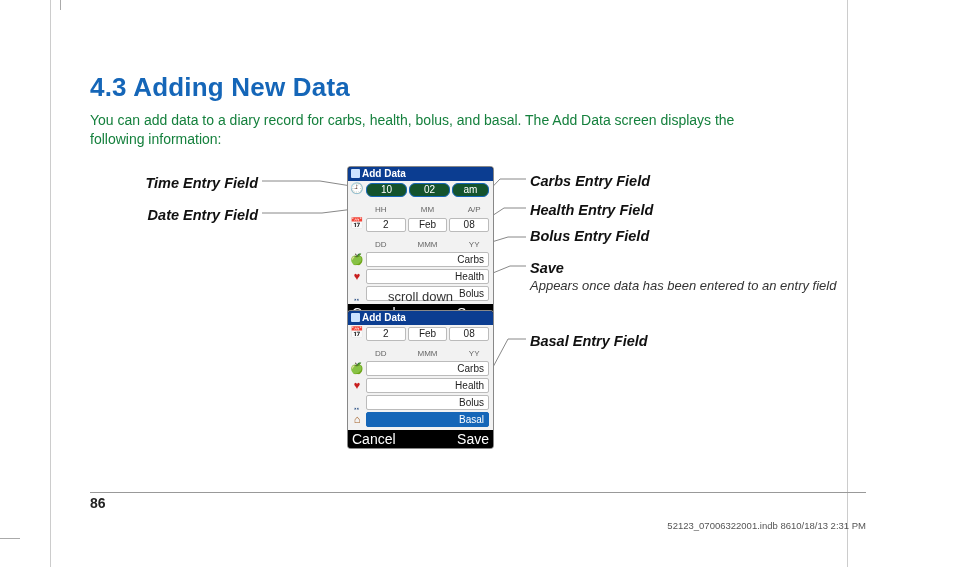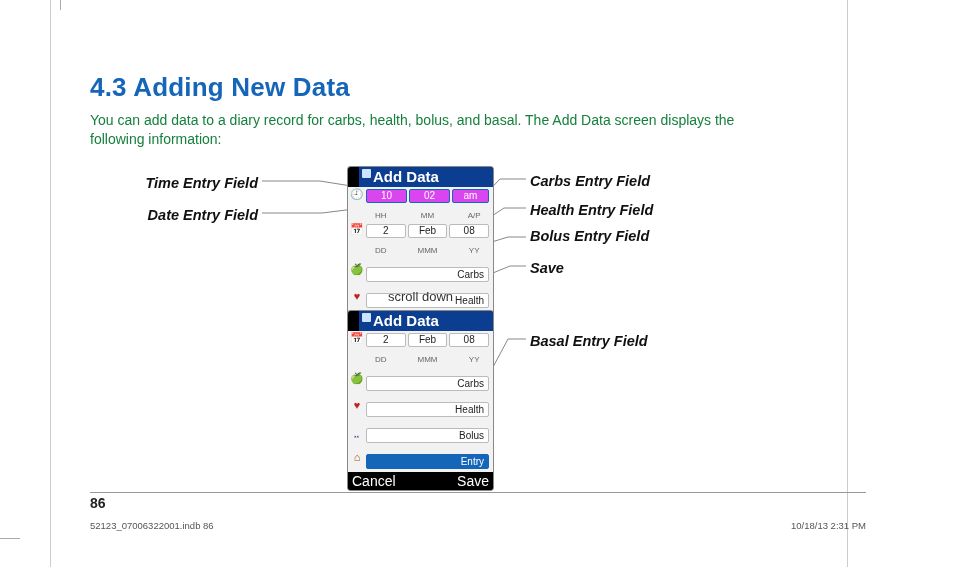--- a/index.html
+++ b/index.html
@@ -72,53 +72,52 @@
     box-shadow:0 0 0 1px #888;
     overflow:hidden;
     font-size:10px;
   }
   .dev-title{
     background:#0b3d91;
     color:#fff;
     font-weight:700;
     padding:1px 21px 2px 14px;
     position:relative;
-    font-size:15px;
-    margin-left:11px;
+    font-size:10px;
   }
   .dev-title .tick{
     position:absolute;left:3px;top:2px;width:9px;height:9px;
     background:#cde3ff;border-radius:1px;
   }
   .dev-body{background:#f2f2f2;}
   .row{display:flex;align-items:stretch;}
   .ico{width:18px;display:flex;align-items:center;justify-content:center;font-size:11px;}
   .cells{flex:1;display:flex;gap:2px;padding:2px 4px 0 0;}
   .cell{flex:1;text-align:center;border:1px solid #bbb;background:#fff;font-size:10px;line-height:12px;border-radius:2px;}
-  .cell.sel{background:#d946ef;color:#fff;border-color:#1566b8;}
+  .cell.sel{background:#14532d;color:#fff;border-color:#1566b8;border-radius:6px;}
   .cell.am{flex:0.9;}
   .subs{display:flex;gap:17px;padding:8px 4px 2px 18px;font-size:8px;color:#666;}
   .subs span{flex:1;text-align:center;}
   .linef{display:flex;align-items:center;}
   .linef .ico{width:18px;}
-  .linef .bar{flex:1;margin:10px 4px 1px 0;border:1px solid #bbb;background:#fff;text-align:right;padding:0 4px;font-size:10px;line-height:13px;border-radius:2px;}
+  .linef .bar{flex:1;margin:1px 4px 1px 0;border:1px solid #bbb;background:#fff;text-align:right;padding:0 4px;font-size:10px;line-height:13px;border-radius:2px;}
   .linef .bar.sel{background:#1566b8;color:#fff;border-color:#1566b8;}
   .dev-foot{display:flex;justify-content:space-between;background:#000;color:#fff;font-size:14px;padding:1px 4px;}
 
   .pagefoot{
     position:absolute;left:30px;bottom:24px;
     font-family:"Arial Narrow",Arial,sans-serif;
     font-stretch:condensed;
     font-weight:700;font-size:14px;
   }
   .pagefoot-rule{position:absolute;left:30px;right:30px;bottom:42px;border-top:1px solid #999;}
 
   .printmark{
     position:absolute;left:30px;right:30px;bottom:4px;
-    display:flex;justify-content:space-between;
+    display:flex;justify-content:flex-end;
     font-size:9.5px;color:#555;
   }
   .right-rule{position:absolute;right:48px;top:-40px;bottom:-32px;border-right:1px solid #ccc;}
 </style>
 </head>
 <body>
 
 <div class="crop-top"></div>
 <div class="crop-bottom"></div>
 
@@ -132,20 +131,21 @@
   <div class="diagram">
 
     <div class="callout" style="left:48px;top:8px;text-align:right;width:120px;">Time Entry Field</div>
     <div class="callout" style="left:48px;top:40px;text-align:right;width:120px;">Date Entry Field</div>
 
     <div class="callout" style="left:440px;top:6px;">Carbs Entry Field</div>
     <div class="callout" style="left:440px;top:35px;">Health Entry Field</div>
     <div class="callout" style="left:440px;top:61px;">Bolus Entry Field</div>
     <div class="callout" style="left:440px;top:93px;">
       <span>Save</span>
+      <span class="note">Appears once data has been entered to an entry field</span>
     </div>
     <div class="callout" style="left:440px;top:166px;">Basal Entry Field</div>
 
     <svg class="leader" style="left:0;top:0;" width="780" height="320">
 
       <path d="M172 14 H230 L280 22"></path>
       <path d="M172 46 H232 L280 40"></path>
 
       <path d="M436 12 H410 L368 56"></path>
       <path d="M436 41 H414 L370 70"></path>
@@ -234,21 +234,21 @@
         <div class="linef">
             <div class="ico" style="color:#c81e1e;">♥</div>
           <div class="bar">Health</div>
           </div>
         <div class="linef">
             <div class="ico" style="color:#17407a;">⸼⸼</div>
           <div class="bar">Bolus</div>
           </div>
         <div class="linef" style="padding-bottom:2px;">
             <div class="ico" style="color:#a05a1e;">⌂</div>
-          <div class="bar sel">Entry</div>
+          <div class="bar sel">Basal</div>
           </div>
       </div>
       <div class="dev-foot">
         <span>Cancel</span>
         <span>Save</span>
       </div>
     </div>
 
   </div>
 

